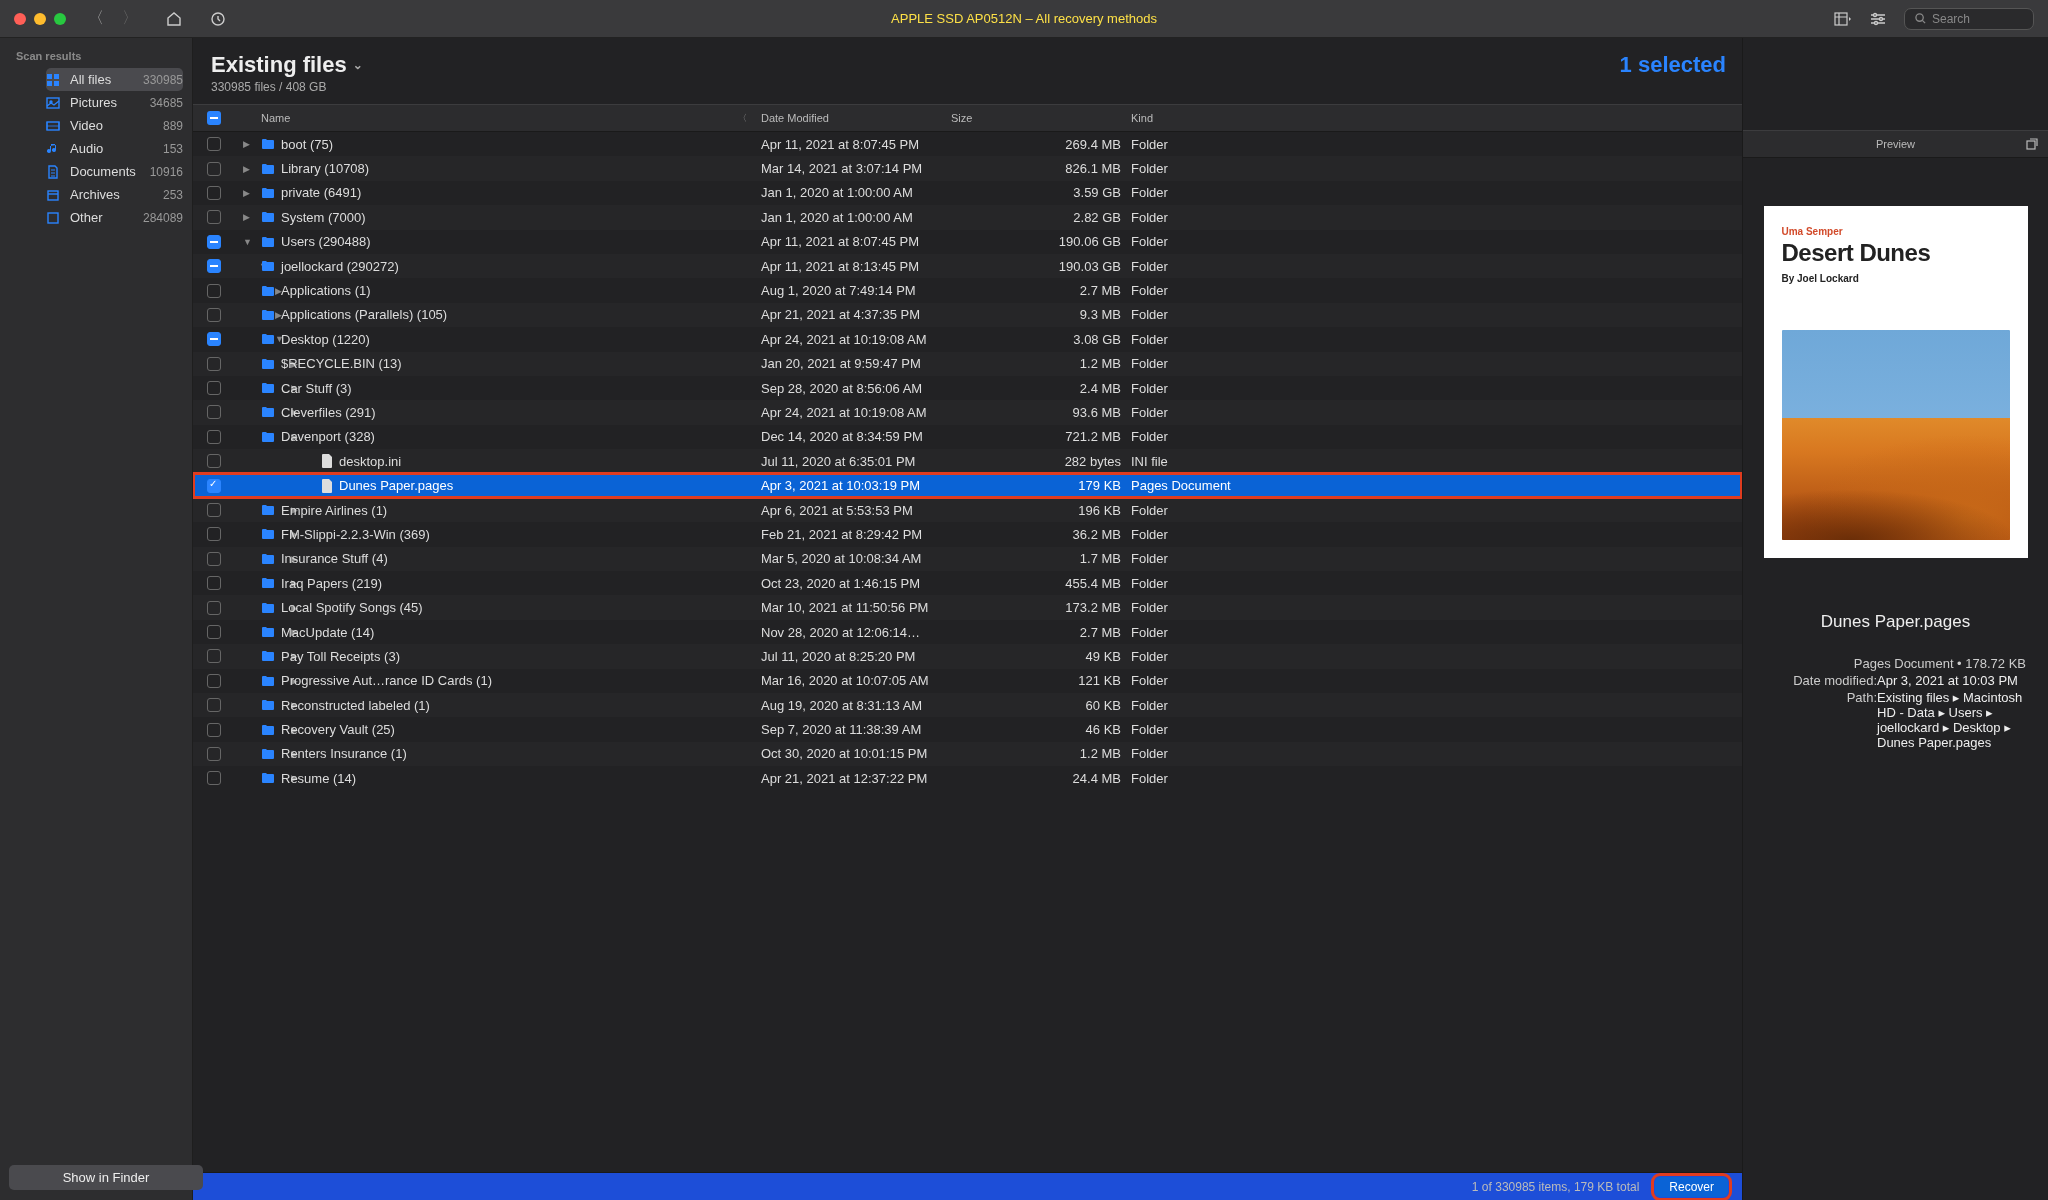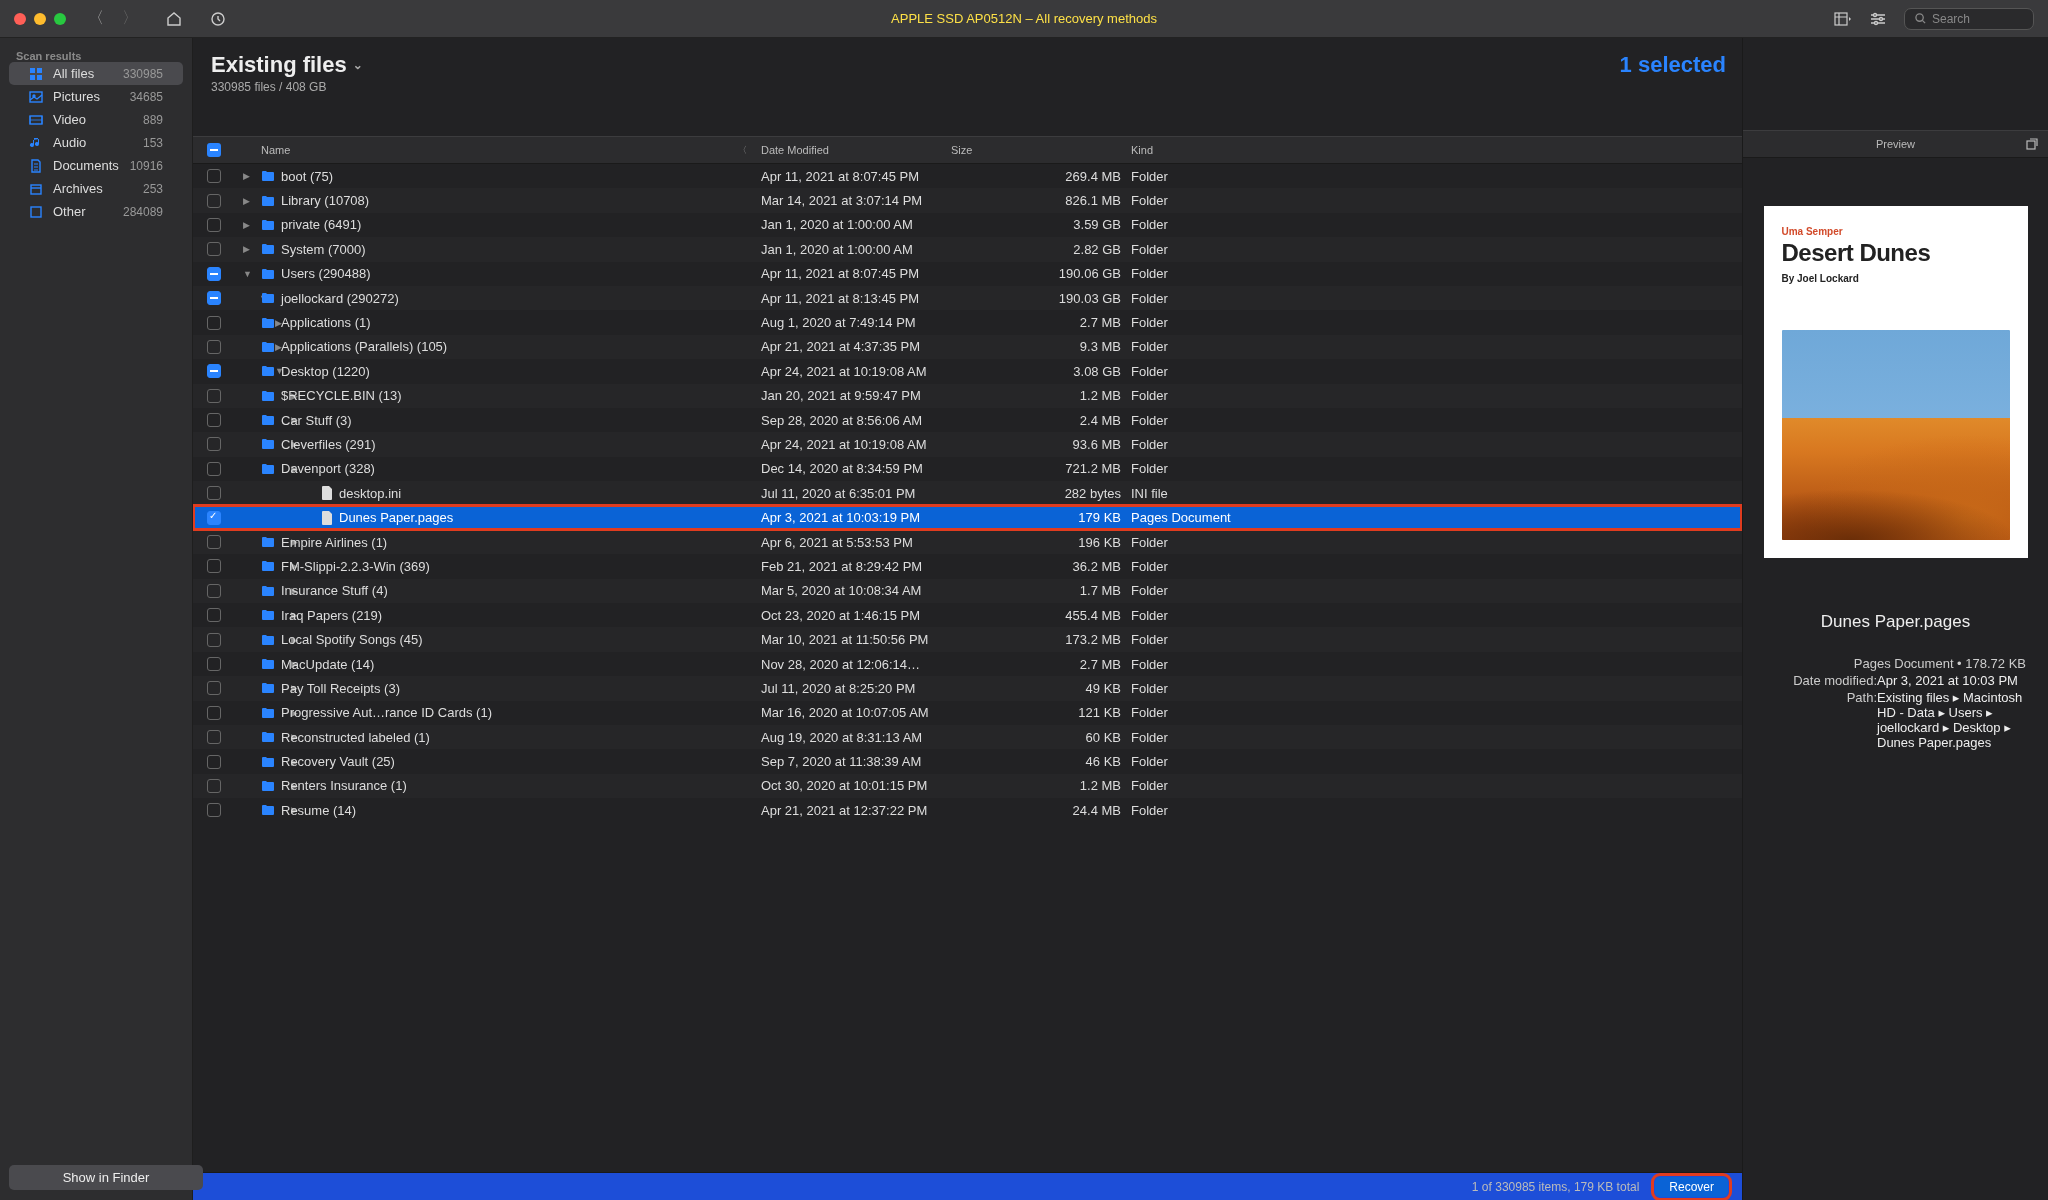--- a/index.html
+++ b/index.html
@@ -14,37 +14,37 @@
 .tb-icon { color: #ccc; cursor: pointer; }
 .title-center { position: absolute; left: 50%; transform: translateX(-50%); color: #fde047; font-size: 13px; }
 .tb-right { margin-left: auto; display: flex; gap: 18px; align-items: center; }
 .search-box { background: #2a2a2c; border: 1px solid #555; border-radius: 7px; padding: 3px 10px; width: 130px; color: #aaa; font-size: 12px; display: flex; align-items: center; gap: 6px; }
 
 
 .body-grid { display: grid; grid-template-columns: 193px 1fr 306px; height: calc(100% - 38px); }
 
 
 .sidebar { background: #2d2d2f; padding: 12px 9px; border-right: 1px solid #1e1e1e; }
-.side-header { font-size: 11px; color: #8a8a8a; font-weight: 600; padding-left: 7px; }
-.side-item { display: flex; align-items: center; padding: 4px 20px; border-radius: 5px; font-size: 13px; color: #ddd; cursor: pointer; }
+.side-header { font-size: 11px; color: #8a8a8a; font-weight: 600; margin-bottom: 6px; padding-left: 7px; }
+.side-item { display: flex; align-items: center; padding: 4px 0; border-radius: 5px; font-size: 13px; color: #ddd; cursor: pointer; margin-left: 37px; }
 .side-item .si-icon { width: 16px; margin-right: 8px; color: #2a84ff; }
 .side-item .si-label { flex: 1; }
 .side-item .si-count { color: #999; font-size: 12px; }
 .side-item.active { background: #4a4a4e; }
 .show-finder { position: absolute; bottom: 10px; left: 9px; width: 194px; background: #4a4a4e; color: #eee; font-size: 13px; text-align: center; padding: 5px 12px; border-radius: 5px; cursor: pointer; }
 
 
 .center { display: flex; flex-direction: column; background: #222224; overflow: hidden; }
 .center-header { padding: 14px 18px 10px; }
 .ch-title { font-size: 22px; font-weight: 700; color: #eee; display: flex; align-items: center; gap: 6px; }
 .ch-sub { font-size: 12px; color: #aaa; margin-top: 2px; }
 .selected-badge { position: absolute; right: 322px; top: 52px; color: #2a84ff; font-size: 22px; font-weight: 600; }
 
 
-.table-head { display: grid; grid-template-columns: 46px 18px 500px 190px 180px 200px; align-items: center; height: 28px; background: #2c2c2e; border-top: 1px solid #3c3c3e; border-bottom: 1px solid #1a1a1a; font-size: 11px; color: #bbb; padding-left: 4px; margin-top: 32px; }
+.table-head { display: grid; grid-template-columns: 46px 18px 500px 190px 180px 200px; align-items: center; height: 28px; background: #2c2c2e; border-top: 1px solid #3c3c3e; border-bottom: 1px solid #1a1a1a; font-size: 11px; color: #bbb; padding-left: 4px; }
 .th-check { width: 14px; height: 14px; border-radius: 3px; background: #2a84ff; margin-left: 10px; position: relative; }
 .th-check::after { content: ""; position: absolute; left: 3px; right: 3px; top: 6px; height: 2px; background: #fff; }
 
 
 .rows { flex: 1; overflow-y: auto; }
 .row { display: grid; grid-template-columns: 46px 18px 500px 190px 180px 200px; align-items: center; height: 24.4px; font-size: 13px; color: #ddd; padding-left: 4px; }
 .row:nth-child(even) { background: #262628; }
 .row .cb { width: 14px; height: 14px; border-radius: 3px; border: 1px solid #666; margin-left: 10px; }
 .row .cb.chk { background: #2a84ff; border-color: #2a84ff; position: relative; }
 .row .cb.chk::after { content: "✓"; color: #fff; font-size: 10px; position: absolute; left: 1px; top: -2px; }

